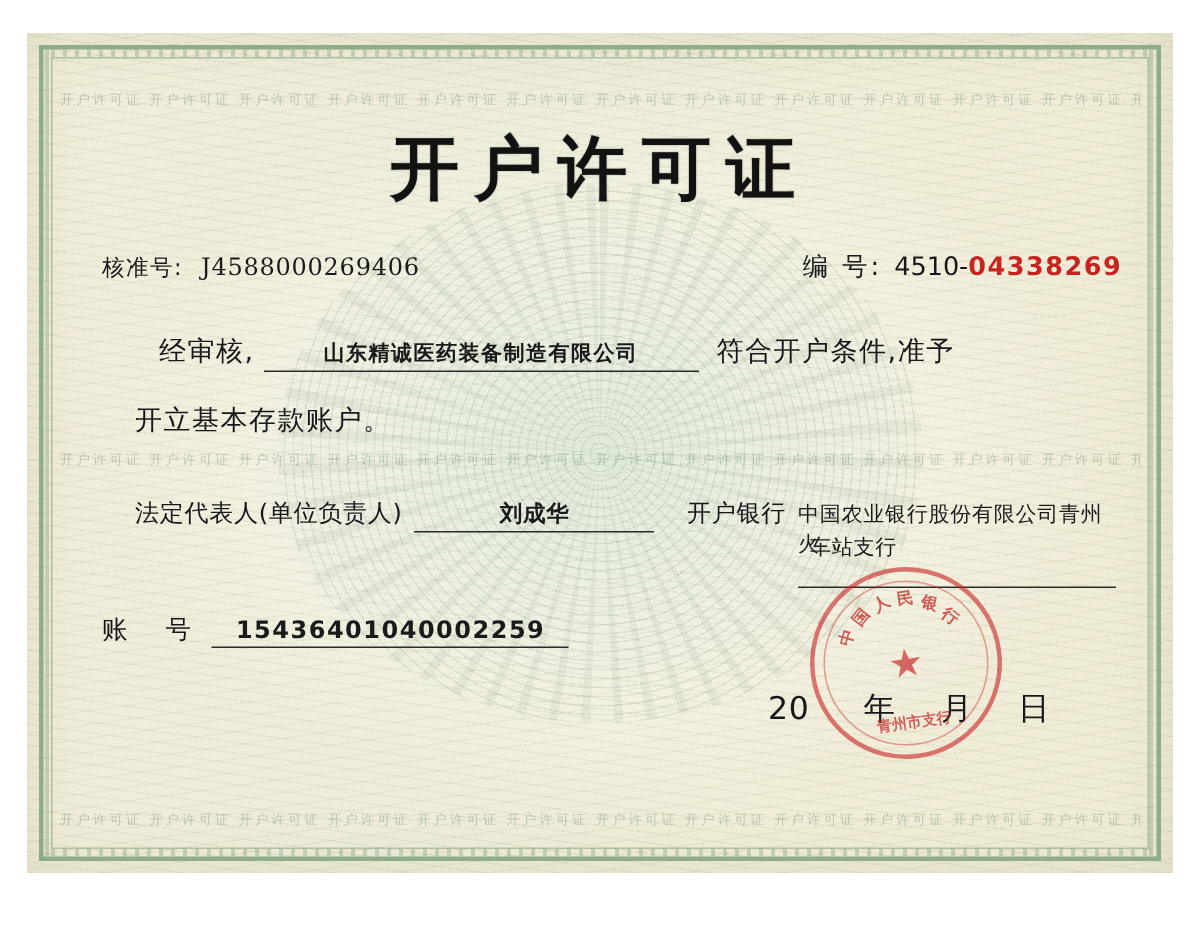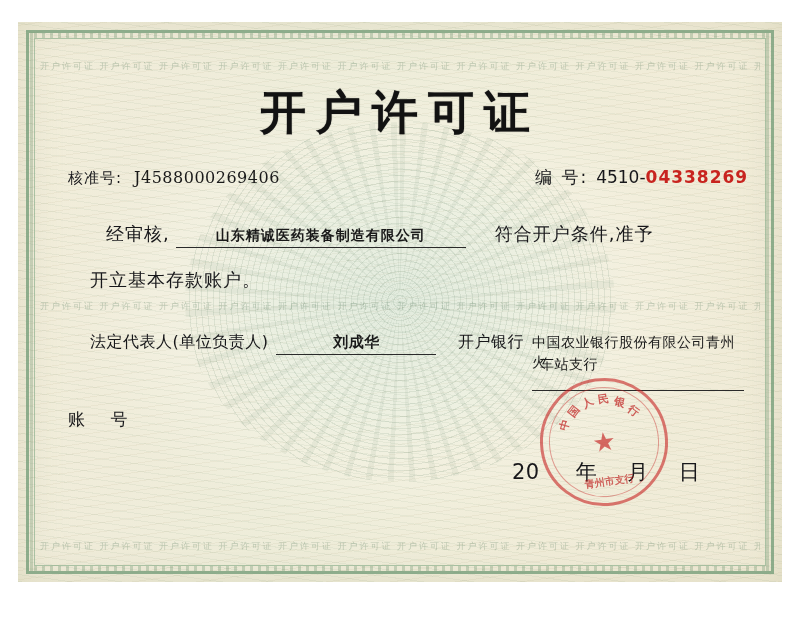--- a/index.html
+++ b/index.html
@@ -187,21 +187,21 @@
 
   
   #row-body1 { left: 18px; top: 172px; font-size: 18px; letter-spacing: 1px; }
   #row-body1 .lead { margin-left: 38px; }
   #row-body1 .company {
     width: 290px;
     margin: 0 6px;
     font-size: 14px;
     font-family: "DejaVu Sans", sans-serif;
   }
-  #row-body1 .tail { margin-left: 23px; text-align: center; }
+  #row-body1 .tail { margin-left: 6px; text-align: center; }
 
   #row-body2 { left: 18px; top: 218px; font-size: 18px; letter-spacing: 1px; }
   #row-body2 .lead { margin-left: 22px; }
 
   
   #row-legal { left: 18px; top: 282px; font-size: 16px; letter-spacing: .5px; }
   #row-legal .lead { margin-left: 22px; }
   #row-legal .rep {
     width: 160px;
     margin-left: 8px;
@@ -350,20 +350,21 @@
     <div class="row" id="row-bank">
       <span class="label">开户银行</span>
       <span class="bankname handwrite">中国农业银行股份有限公司青州火</span>
     </div>
     <div class="row" id="row-bank-line2">
       <span class="handwrite">车站支行</span>
     </div>
 
     <div class="row" id="row-account">
       <span class="label">账 号</span>
+      <span class="acc underline handwrite">15436401040002259</span>
     </div>
 
 
     <div class="row" id="row-date">
       <span>20</span>
       <span class="gap"></span>
       <span>年</span>
       <span class="gap2"></span>
       <span>月</span>
       <span class="gap2"></span>

